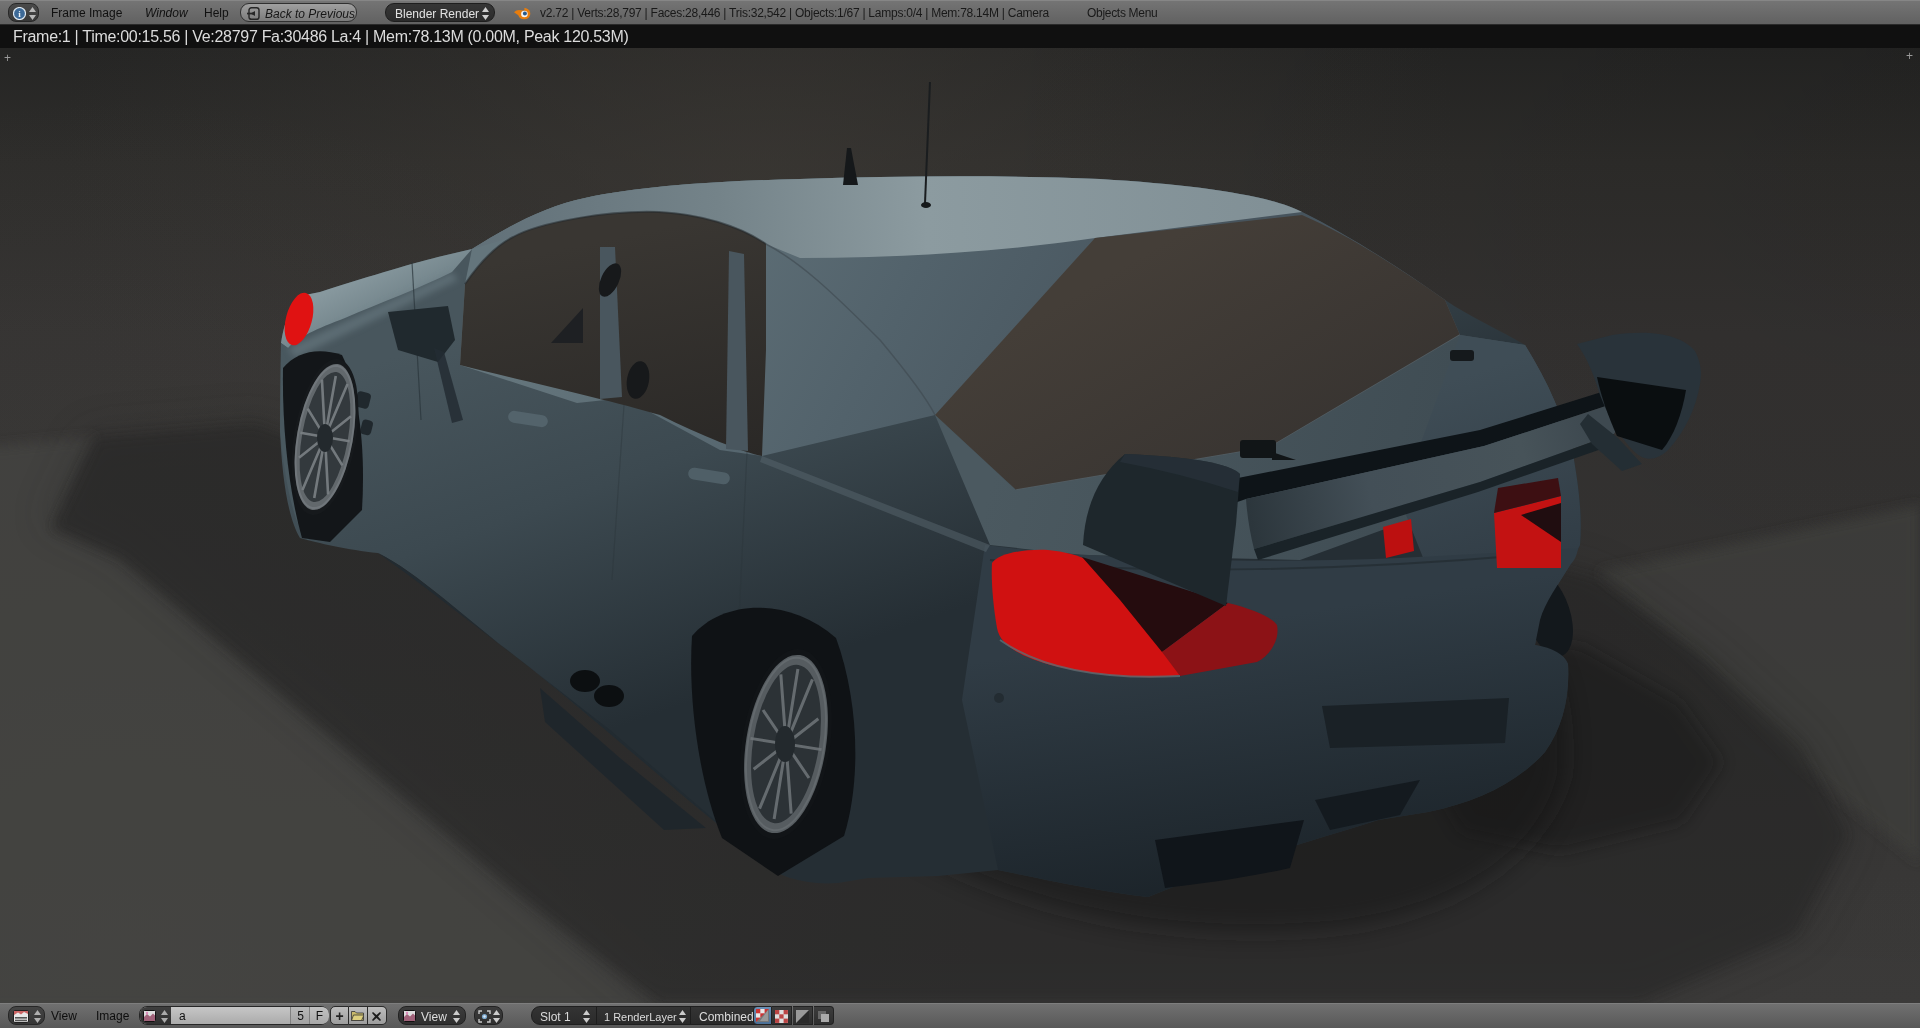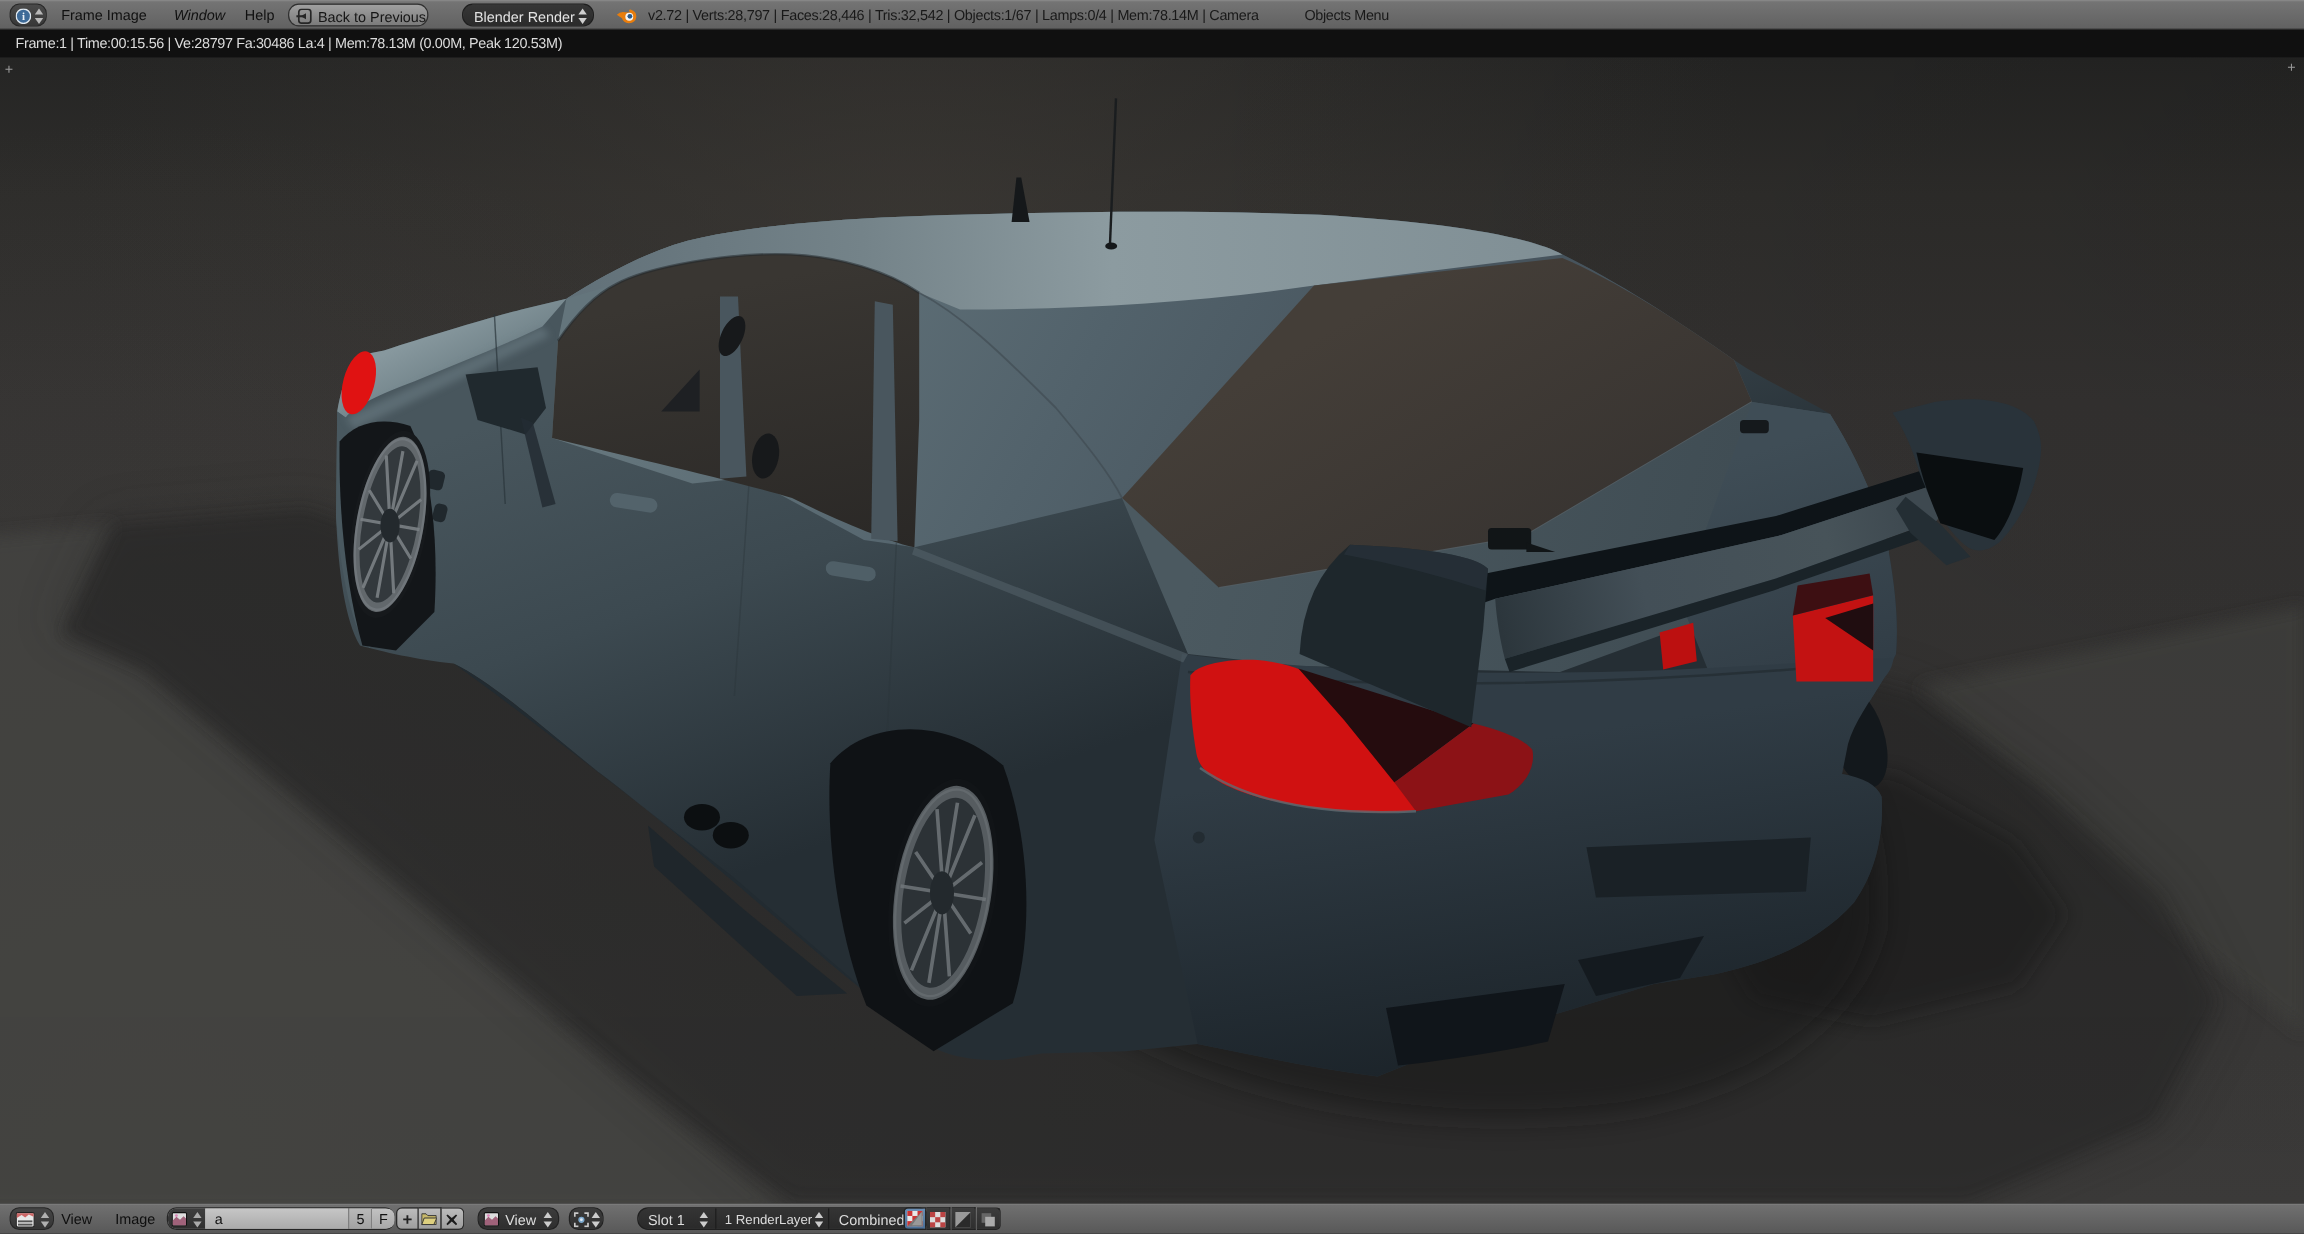--- a/index.html
+++ b/index.html
@@ -1,18 +1,18 @@
 <!DOCTYPE html>
 <html><head>
 <meta charset="utf-8">
 <style>
 html,body{margin:0;padding:0;width:1920px;height:1028px;overflow:hidden;background:#2b2b2b;font-family:"Liberation Sans",sans-serif;}
 .abs{position:absolute;}
 #topbar{left:0;top:0;width:1920px;height:25px;background:linear-gradient(#757575,#616161);border-bottom:1px solid #2a2a2a;box-sizing:border-box;box-shadow:inset 0 1px 0 #868686;}
-#statsbar{left:0;top:25px;width:1920px;height:23px;background:#101010;color:#dcdcdc;font-size:12px;line-height:23px;}
+#statsbar{left:0;top:25px;width:1920px;height:23px;background:#101010;color:#dcdcdc;font-size:16px;line-height:23px;}
 #statsbar span{margin-left:13px;letter-spacing:-0.3px;}
 #botbar{left:0;top:1003px;width:1920px;height:25px;background:linear-gradient(#717171,#585858);box-shadow:inset 0 1px 0 #7e7e7e;}
 .mtxt{position:absolute;top:0;height:25px;line-height:26px;font-size:12px;color:#101010;}
 .btxt{position:absolute;top:0;height:25px;line-height:26px;font-size:12px;color:#0e0e0e;}
 #viewport{left:0;top:48px;}
 </style>
 </head>
 <body>
 <div id="topbar" class="abs">
 
@@ -24,21 +24,21 @@
    <svg class="abs" style="left:19px;top:2px" width="9" height="15" viewBox="0 0 9 15">
         <path d="M4.5 1 L8 6 L1 6 Z" fill="#b8b8b8"></path>
         <path d="M4.5 14 L8 9 L1 9 Z" fill="#b8b8b8"></path>
       </svg>
  </div>
  <div class="mtxt" style="left:51px;">Frame</div>
  <div class="mtxt" style="left:89px;">Image</div>
  <div class="mtxt" style="left:145px;font-style:italic;">Window</div>
  <div class="mtxt" style="left:204px;">Help</div>
 
- <div class="abs" style="left:240px;top:3px;width:117px;height:19px;background:linear-gradient(#a0a0a0,#7b7b7b);border:1px solid #303030;border-radius:9px;box-sizing:border-box;">
+ <div class="abs" style="left:240px;top:3px;width:117px;height:19px;background:linear-gradient(#a0a0a0,#7b7b7b);border:1px solid #303030;border-radius:9px;box-sizing:border-box;font-style:italic;">
   <svg class="abs" style="left:5px;top:2.5px" width="14" height="13" viewBox="0 0 14 13">
         <rect x="3" y="0.7" width="10" height="11.6" rx="2.4" fill="none" stroke="#262626" stroke-width="1.4"></rect>
         <path d="M9 4 L4.6 6.5 L9 9 Z" fill="#262626"></path>
         <rect x="1" y="5.7" width="6" height="1.7" fill="#262626"></rect>
       </svg>
   <div class="abs" style="left:24px;top:-3px;height:25px;line-height:26px;font-size:12px;color:#161616;">Back to Previous</div>
  </div>
 
  <div class="abs" style="left:385px;top:3px;width:110px;height:19px;background:linear-gradient(#363636,#2b2b2b);border:1px solid #1e1e1e;border-radius:9px;box-sizing:border-box;padding-left:24px;">
   <div class="abs" style="left:9px;top:-3px;height:25px;line-height:26px;font-size:12px;color:#e2e2e2;">Blender Render</div>

